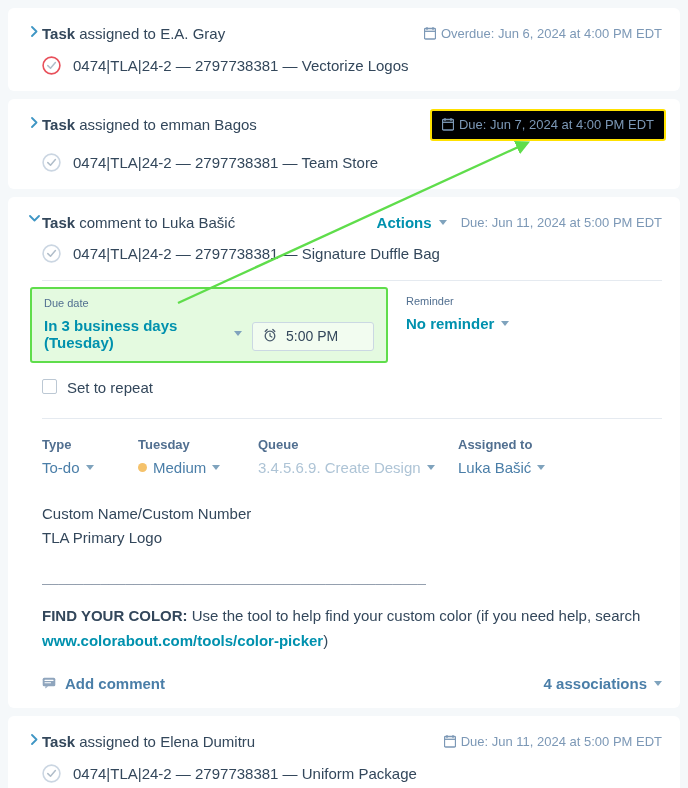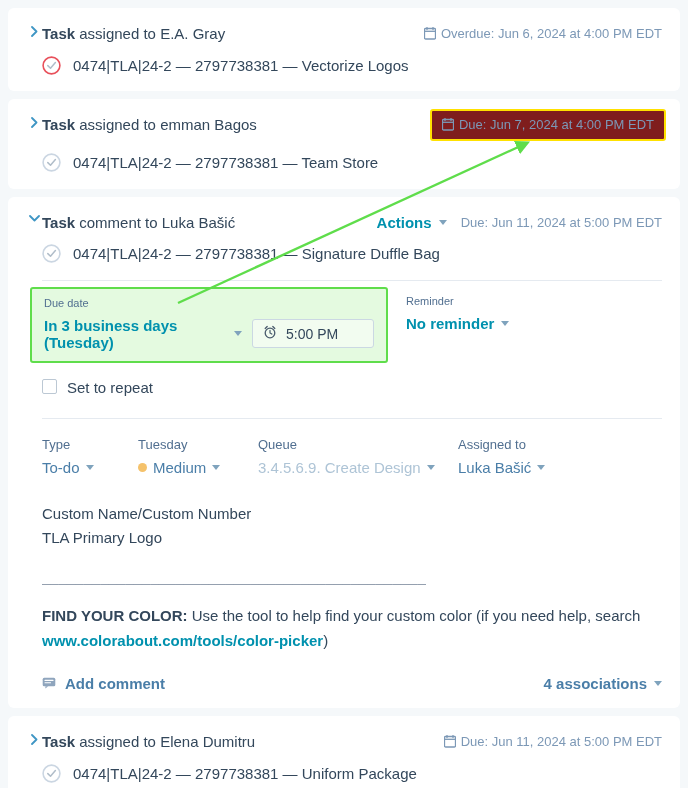--- a/index.html
+++ b/index.html
@@ -64,21 +64,21 @@
     align-items: center;
     gap: 5px;
     padding-top: 2px;
   }
   .due-meta.overdue { color: #7c98b6; }
   .cal-icon { display: inline-block; line-height: 0; }
 
   
   .due-highlight {
     border: 2px solid #ffe100;
-    background: #7f1d1d;
+    background: #000000;
     border-radius: 3px;
     padding: 6px 10px 7px 10px;
     margin-top: -6px;
     margin-right: -4px;
   }
 
   
   .subject-row {
     display: flex;
     align-items: center;
@@ -137,21 +137,21 @@
   }
   .caret {
     display: inline-block;
     width: 0; height: 0;
     border-left: 4px solid transparent;
     border-right: 4px solid transparent;
     border-top: 5px solid #7fa3bd;
   }
   .due-value-row {
     display: flex;
-    align-items: center;
+    align-items: flex-end;
     gap: 10px;
   }
   .time-box {
     border: 1px solid #cbd8e3;
     background: #f2fcf0;
     border-radius: 3px;
     padding: 5px 14px 5px 10px;
     display: flex;
     align-items: center;
     gap: 9px;
@@ -184,20 +184,21 @@
   }
   .meta-cell { }
   .meta-cell.type { width: 96px; }
   .meta-cell.priority { width: 120px; }
   .meta-cell.queue { width: 200px; }
   .meta-cell.assigned { width: 160px; }
   .meta-label {
     font-size: 13px;
     color: #516f90;
     margin-bottom: 7px;
+    font-weight: bold;
   }
   .meta-value {
     font-size: 15px;
     font-weight: normal;
     color: #4a7ea8;
     display: inline-flex;
     align-items: center;
     gap: 6px;
     cursor: pointer;
   }

